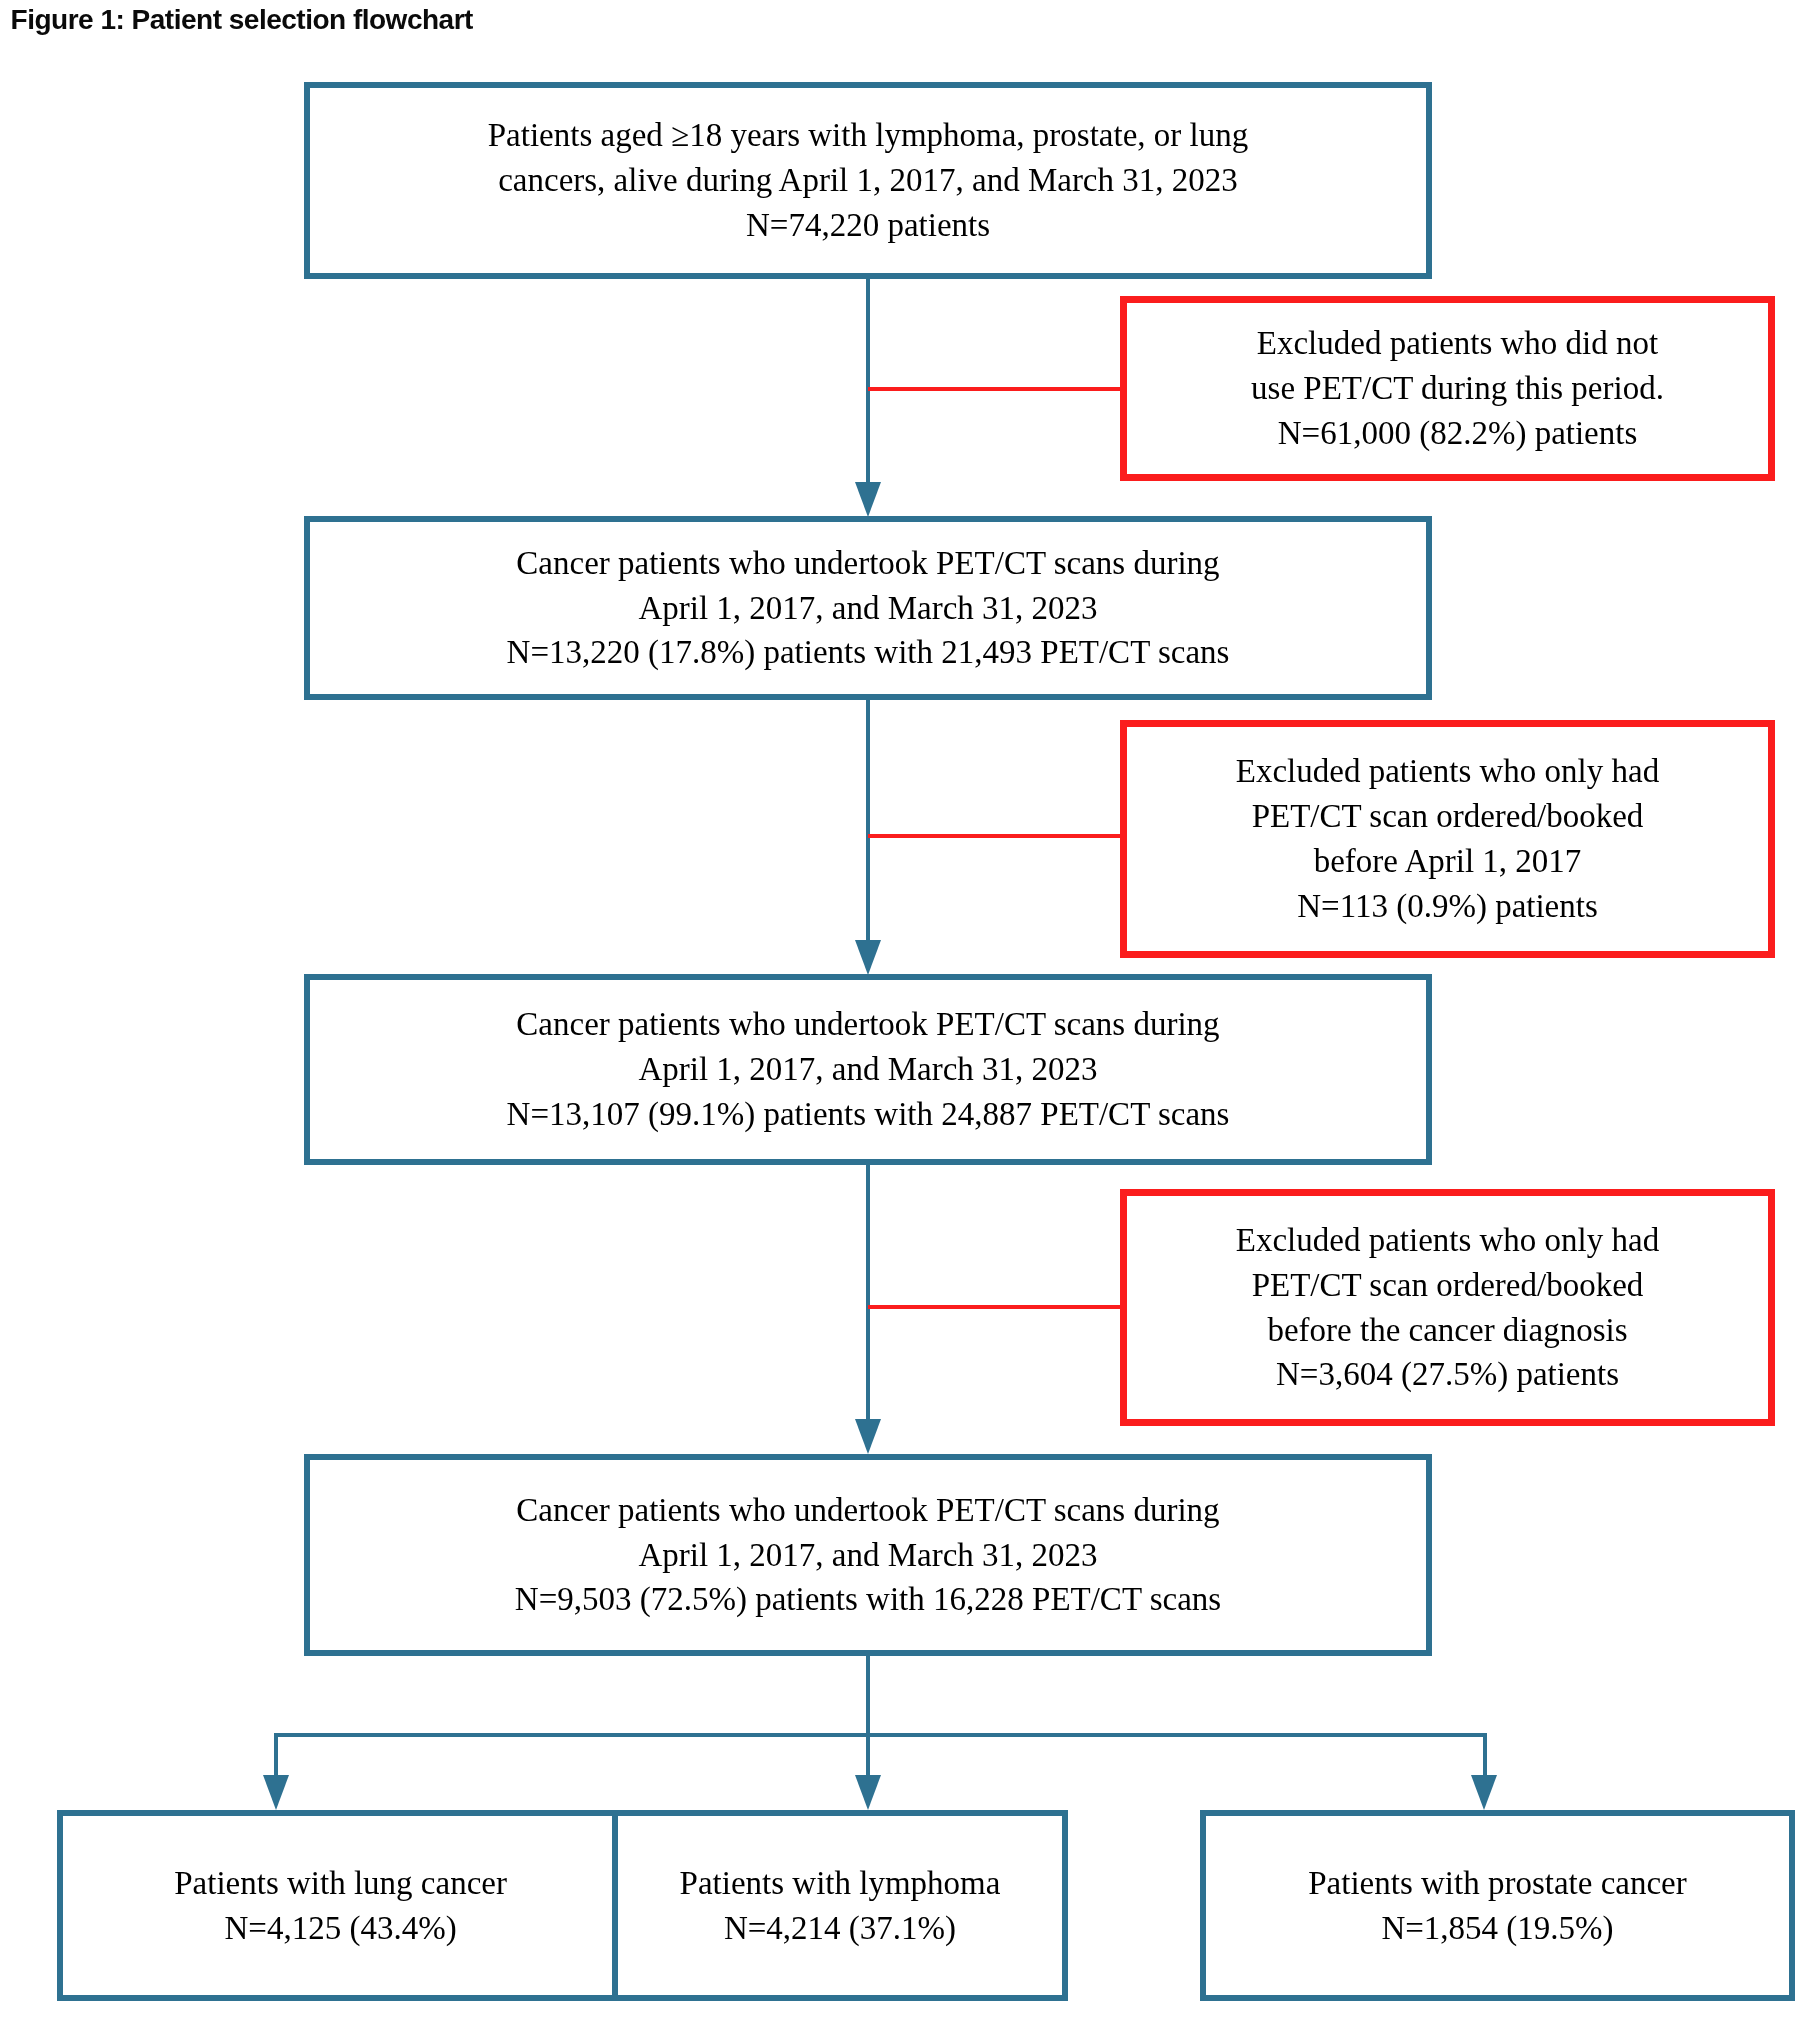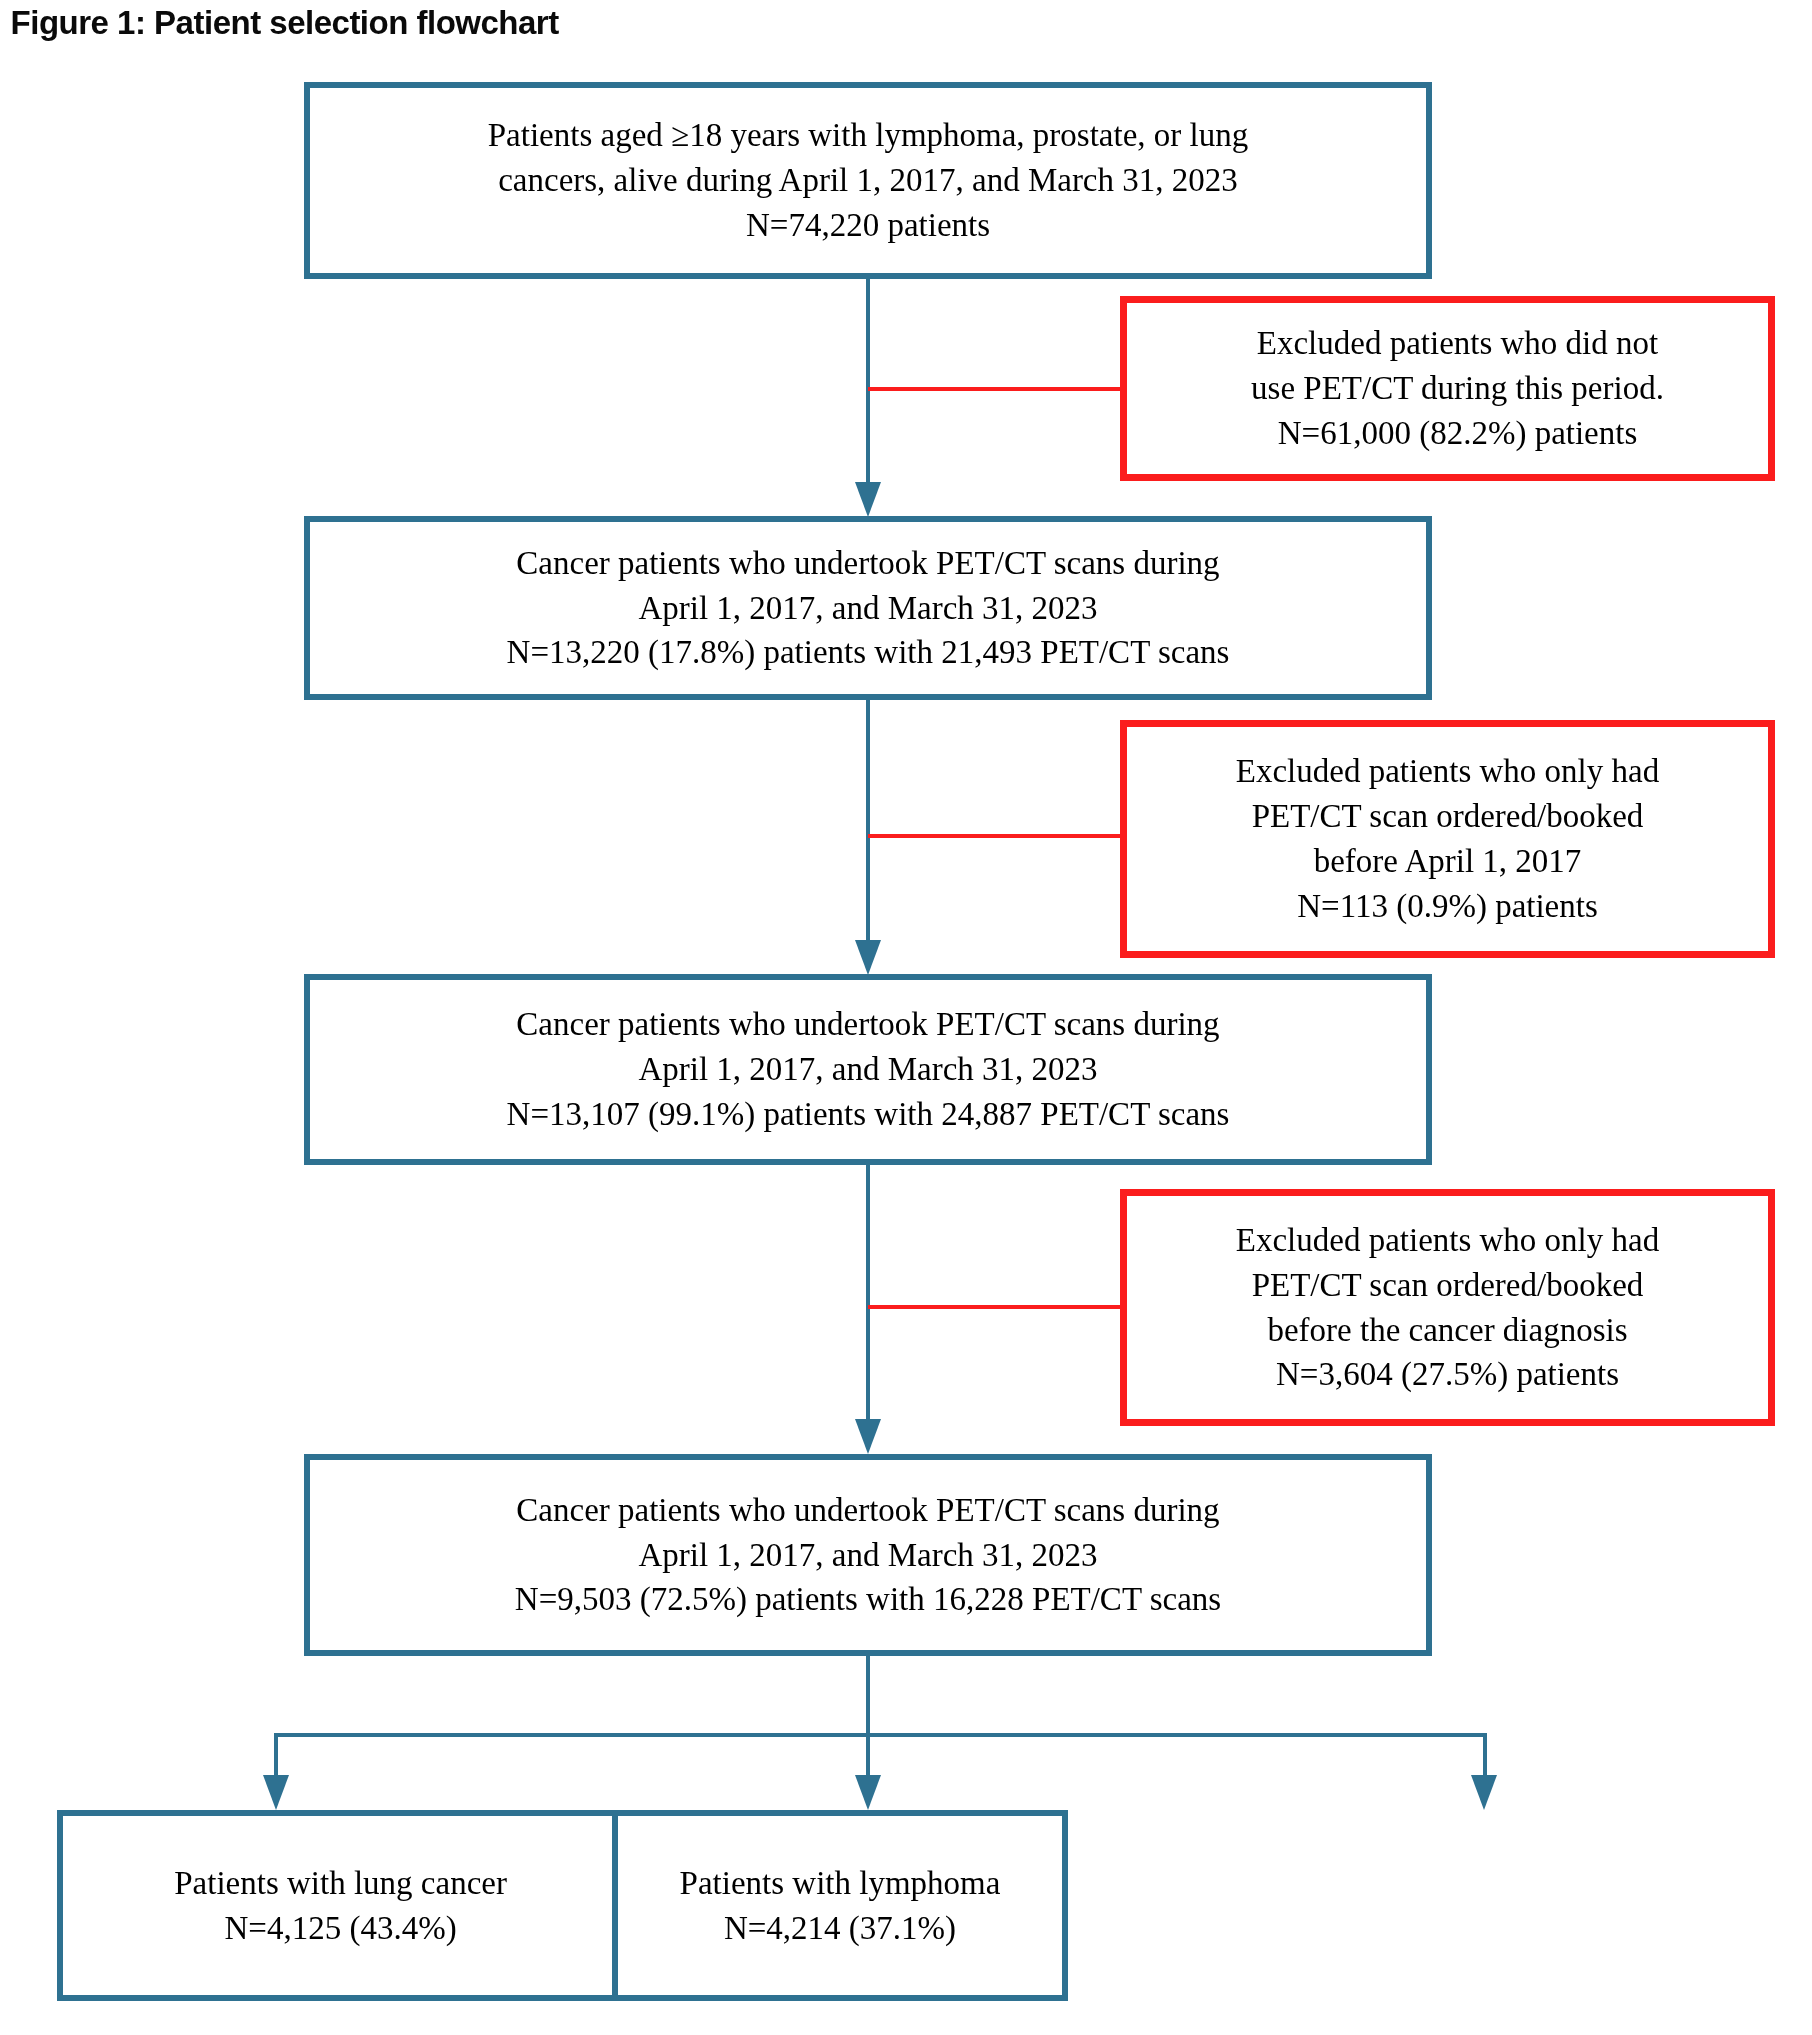--- a/index.html
+++ b/index.html
@@ -13,21 +13,21 @@
     height:2035px;
     background:#ffffff;
     overflow:hidden;
     font-family:"Liberation Serif", serif;
   }
   .title{
     position:absolute;
     left:10.6px; top:3.9px;
     font-family:"Liberation Sans", sans-serif;
     font-weight:bold;
-    font-size:33px;
+    font-size:28px;
     color:#0a0a0a;
     letter-spacing:-0.5px;
     white-space:nowrap;
   }
   .box{
     position:absolute;
     background:#ffffff;
     display:flex;
     flex-direction:column;
     justify-content:center;
@@ -138,15 +138,19 @@
   <div class="box cohort" style="left:26.6px;top:1810px;width:568px;height:191px;margin-left:30px;">
     <div class="tl">Patients with lung cancer</div>
     <div class="tl">N=4,125 (43.4%)</div>
   </div>
 
   <div class="box cohort" style="left:612px;top:1810px;width:456px;height:191px;">
     <div class="tl">Patients with lymphoma</div>
     <div class="tl">N=4,214 (37.1%)</div>
   </div>
 
+  <div class="box cohort" style="left:1200px;top:1810px;width:595px;height:191px;">
+    <div class="tl">Patients with prostate cancer</div>
+    <div class="tl">N=1,854 (19.5%)</div>
+  </div>
 
 </div>
 
 
 </body></html>

